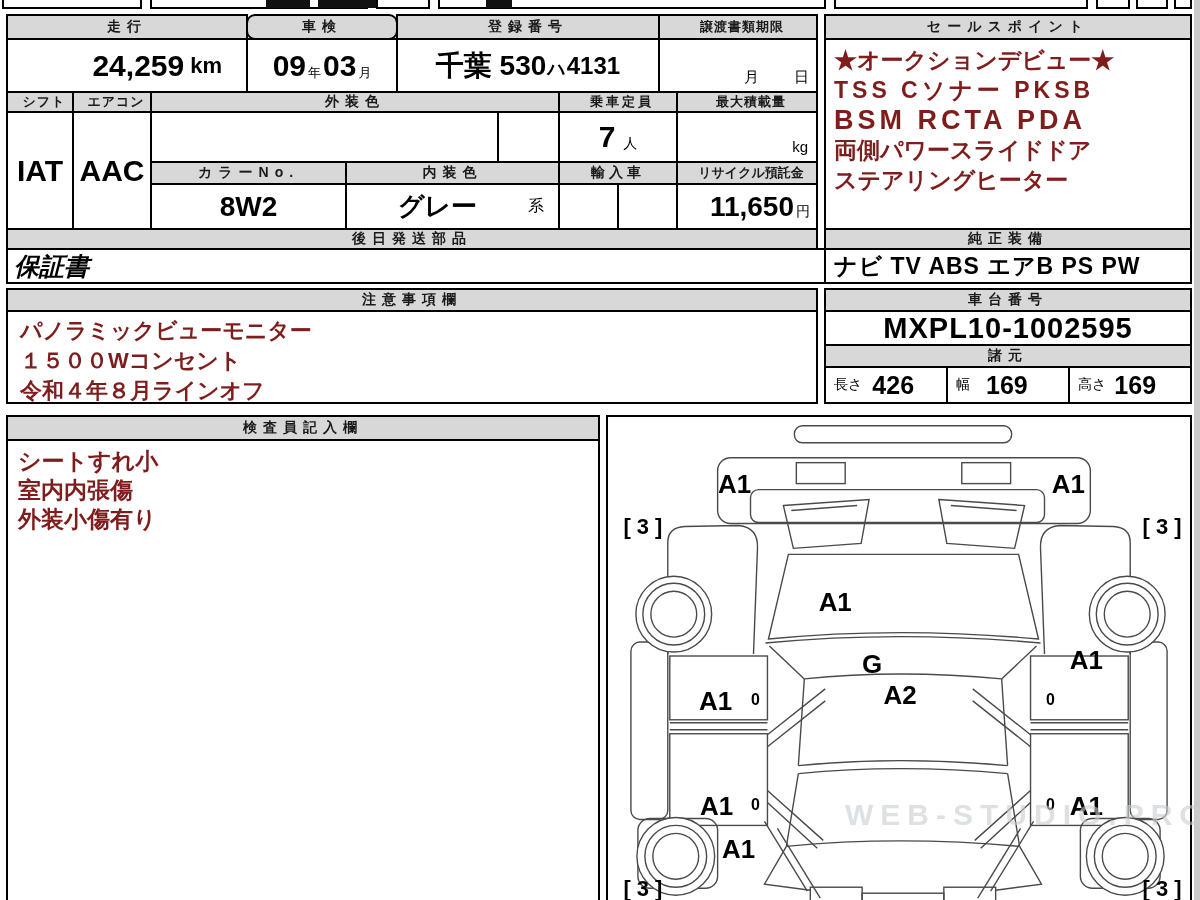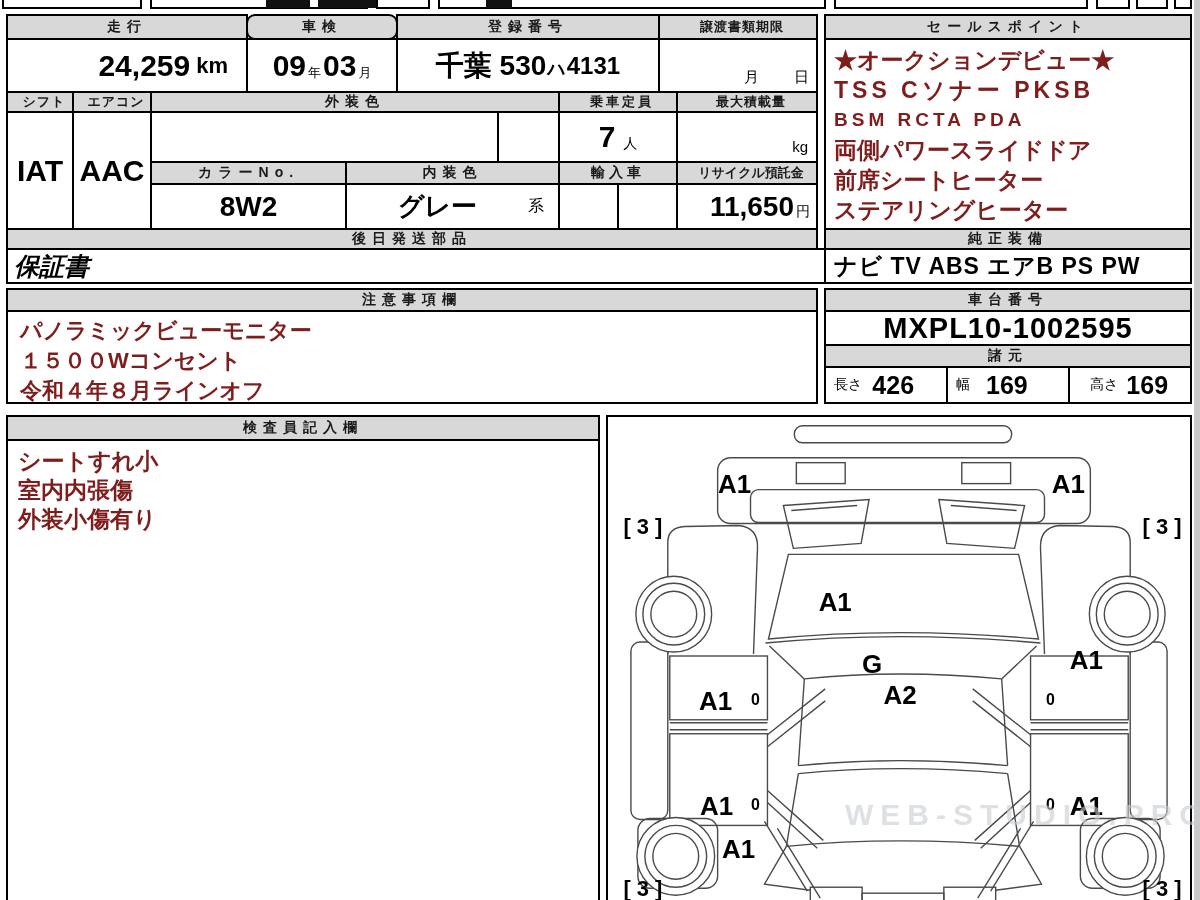--- a/index.html
+++ b/index.html
@@ -46,21 +46,21 @@
   <div class="hd" style="left:246px;top:14px;width:152px;height:26px;border-radius:9px;">
       <span>車検</span>
     </div>
   <div class="hd" style="left:396px;top:14px;width:264px;height:26px;">
       <span>登録番号</span>
     </div>
   <div class="hd tight" style="left:658px;top:14px;width:160px;height:26px;">
       <span>譲渡書類期限</span>
     </div>
 
-  <div class="cell" style="left:6px;top:38px;width:242px;height:55px;display:flex;align-items:center;justify-content:flex-end;padding-right:18px;">
+  <div class="cell" style="left:6px;top:38px;width:242px;height:55px;display:flex;align-items:center;justify-content:flex-end;padding-right:24px;">
     <span class="big" style="font-size:30px;">24,259</span>
     <span class="big" style="font-size:22px;margin-left:6px;">km</span>
   </div>
   <div class="cell vc" style="left:246px;top:38px;width:152px;height:55px;">
     <span class="big" style="font-size:30px;">09</span>
     <span style="font-size:13px;margin:14px 2px 0 2px;">年</span>
     <span class="big" style="font-size:30px;">03</span>
     <span style="font-size:13px;margin:14px 0 0 2px;">月</span>
   </div>
   <div class="cell vc" style="left:396px;top:38px;width:264px;height:55px;">
@@ -138,23 +138,22 @@
   <div class="cell" style="left:6px;top:248px;width:876px;height:36px;display:flex;align-items:center;font-style:italic;">
     <span class="big" style="font-size:25px;padding-left:6px;">保証書</span>
   </div>
 
   <div class="hd" style="left:824px;top:14px;width:368px;height:26px;">
       <span>セールスポイント</span>
     </div>
   <div class="cell" style="left:824px;top:38px;width:368px;height:192px;padding:5px 0 0 8px;">
     <div class="lines" style="font-size:23px;">★オークションデビュー★</div>
     <div class="lines" style="font-size:23px;letter-spacing:4px;">TSS Cソナー PKSB</div>
-    <div class="lines" style="font-size:19px;letter-spacing:4px;">BSM RCTA PDA</div>
+    <div class="lines" style="font-size:27px;letter-spacing:4px;">BSM RCTA PDA</div>
     <div class="lines" style="font-size:23px;">両側パワースライドドア</div>
-    <div class="lines" style="font-size:23px;">前席シートヒーター</div>
     <div class="lines" style="font-size:23px;">ステアリングヒーター</div>
   </div>
 
   <div class="hd" style="left:824px;top:228px;width:368px;height:22px;">
       <span>純正装備</span>
     </div>
   <div class="cell" style="left:824px;top:248px;width:368px;height:36px;display:flex;align-items:center;">
     <span class="big" style="font-size:23px;padding-left:8px;letter-spacing:1px;">ナビ TV ABS エアB PS PW</span>
   </div>
 
@@ -177,21 +176,21 @@
       <span>諸元</span>
     </div>
   <div class="cell" style="left:824px;top:366px;width:124px;height:38px;display:flex;align-items:center;padding-left:8px;">
     <span style="font-size:14px;">長さ</span>
     <span class="big" style="font-size:25px;margin-left:10px;">426</span>
   </div>
   <div class="cell" style="left:946px;top:366px;width:124px;height:38px;display:flex;align-items:center;padding-left:8px;">
     <span style="font-size:14px;">幅</span>
     <span class="big" style="font-size:25px;margin-left:16px;">169</span>
   </div>
-  <div class="cell" style="left:1068px;top:366px;width:124px;height:38px;display:flex;align-items:center;padding-left:20px;">
+  <div class="cell" style="left:1068px;top:366px;width:124px;height:38px;display:flex;align-items:center;padding-left:8px;">
     <span style="font-size:14px;">高さ</span>
     <span class="big" style="font-size:25px;margin-left:8px;">169</span>
   </div>
 
   <div class="hd" style="left:6px;top:415px;width:594px;height:26px;">
       <span>検査員記入欄</span>
     </div>
   <div class="cell" style="left:6px;top:439px;width:594px;height:465px;padding:6px 0 0 10px;">
     <div class="lines" style="font-size:23px;line-height:29px;">シートすれ小</div>
     <div class="lines" style="font-size:23px;line-height:29px;">室内内張傷</div>

